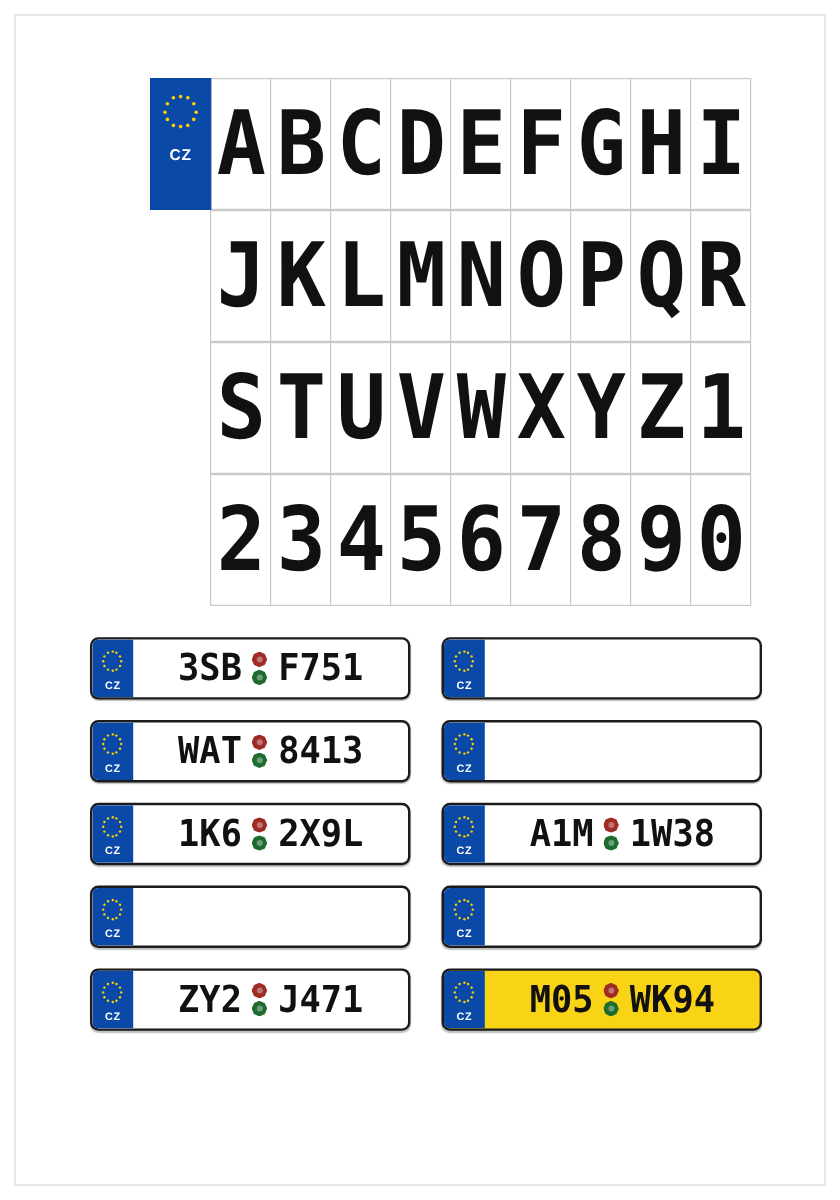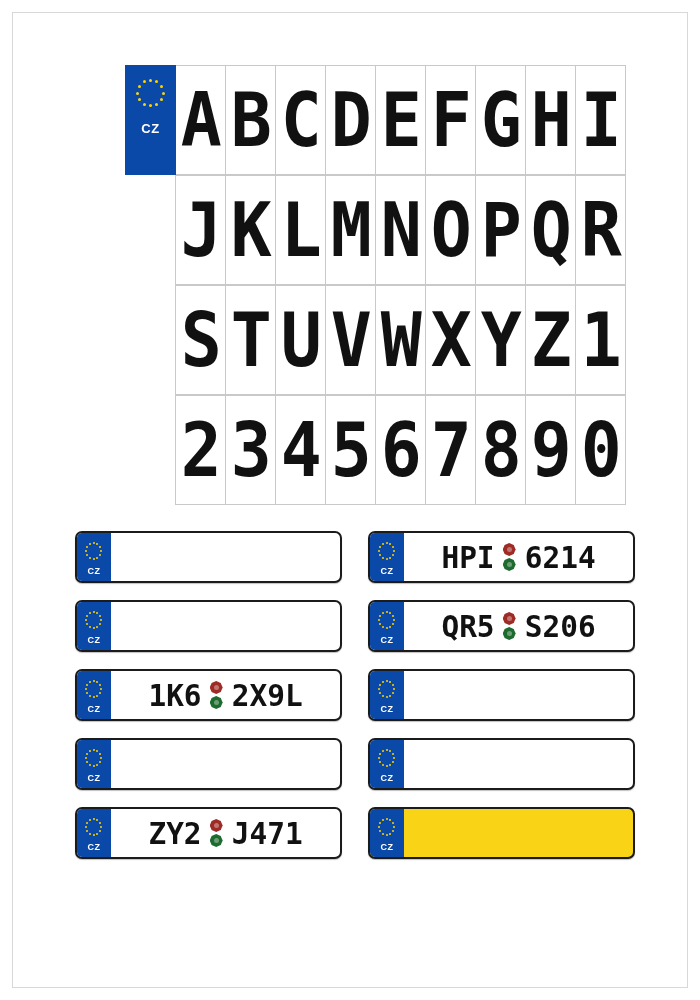--- a/index.html
+++ b/index.html
@@ -352,47 +352,27 @@
             <i style="left: 13.46px; top: 16.3589px;"></i>
             <i style="left: 9.5px; top: 17.42px;"></i>
             <i style="left: 5.54px; top: 16.3589px;"></i>
             <i style="left: 2.64108px; top: 13.46px;"></i>
             <i style="left: 1.58px; top: 9.5px;"></i>
             <i style="left: 2.64108px; top: 5.54px;"></i>
             <i style="left: 5.54px; top: 2.64108px;"></i>
           </div>
         <div class="eu-code">CZ</div>
       </div>
-    </div>
-
-    <div class="plate">
-      <div class="plate-eu">
-        <div class="eu-stars">
-            <i style="left: 9.5px; top: 1.58px;"></i>
-            <i style="left: 13.46px; top: 2.64108px;"></i>
-            <i style="left: 16.3589px; top: 5.54px;"></i>
-            <i style="left: 17.42px; top: 9.5px;"></i>
-            <i style="left: 16.3589px; top: 13.46px;"></i>
-            <i style="left: 13.46px; top: 16.3589px;"></i>
-            <i style="left: 9.5px; top: 17.42px;"></i>
-            <i style="left: 5.54px; top: 16.3589px;"></i>
-            <i style="left: 2.64108px; top: 13.46px;"></i>
-            <i style="left: 1.58px; top: 9.5px;"></i>
-            <i style="left: 2.64108px; top: 5.54px;"></i>
-            <i style="left: 5.54px; top: 2.64108px;"></i>
-          </div>
-        <div class="eu-code">CZ</div>
-      </div>
       <div class="plate-body">
-        <span class="plate-text">HPI</span>
+        <span class="plate-text">3SB</span>
         <span class="seals">
           <span class="seal red"></span>
           <span class="seal green"></span>
         </span>
-        <span class="plate-text">6214</span>
+        <span class="plate-text">F751</span>
       </div>
     </div>
 
     <div class="plate">
       <div class="plate-eu">
         <div class="eu-stars">
             <i style="left: 9.5px; top: 1.58px;"></i>
             <i style="left: 13.46px; top: 2.64108px;"></i>
             <i style="left: 16.3589px; top: 5.54px;"></i>
             <i style="left: 17.42px; top: 9.5px;"></i>
@@ -421,26 +401,46 @@
             <i style="left: 9.5px; top: 17.42px;"></i>
             <i style="left: 5.54px; top: 16.3589px;"></i>
             <i style="left: 2.64108px; top: 13.46px;"></i>
             <i style="left: 1.58px; top: 9.5px;"></i>
             <i style="left: 2.64108px; top: 5.54px;"></i>
             <i style="left: 5.54px; top: 2.64108px;"></i>
           </div>
         <div class="eu-code">CZ</div>
       </div>
       <div class="plate-body">
-        <span class="plate-text">QR5</span>
+        <span class="plate-text">WAT</span>
         <span class="seals">
           <span class="seal red"></span>
           <span class="seal green"></span>
         </span>
-        <span class="plate-text">S206</span>
+        <span class="plate-text">8413</span>
+      </div>
+    </div>
+
+    <div class="plate">
+      <div class="plate-eu">
+        <div class="eu-stars">
+            <i style="left: 9.5px; top: 1.58px;"></i>
+            <i style="left: 13.46px; top: 2.64108px;"></i>
+            <i style="left: 16.3589px; top: 5.54px;"></i>
+            <i style="left: 17.42px; top: 9.5px;"></i>
+            <i style="left: 16.3589px; top: 13.46px;"></i>
+            <i style="left: 13.46px; top: 16.3589px;"></i>
+            <i style="left: 9.5px; top: 17.42px;"></i>
+            <i style="left: 5.54px; top: 16.3589px;"></i>
+            <i style="left: 2.64108px; top: 13.46px;"></i>
+            <i style="left: 1.58px; top: 9.5px;"></i>
+            <i style="left: 2.64108px; top: 5.54px;"></i>
+            <i style="left: 5.54px; top: 2.64108px;"></i>
+          </div>
+        <div class="eu-code">CZ</div>
       </div>
     </div>
 
     <div class="plate">
       <div class="plate-eu">
         <div class="eu-stars">
             <i style="left: 9.5px; top: 1.58px;"></i>
             <i style="left: 13.46px; top: 2.64108px;"></i>
             <i style="left: 16.3589px; top: 5.54px;"></i>
             <i style="left: 17.42px; top: 9.5px;"></i>
@@ -476,20 +476,28 @@
             <i style="left: 13.46px; top: 16.3589px;"></i>
             <i style="left: 9.5px; top: 17.42px;"></i>
             <i style="left: 5.54px; top: 16.3589px;"></i>
             <i style="left: 2.64108px; top: 13.46px;"></i>
             <i style="left: 1.58px; top: 9.5px;"></i>
             <i style="left: 2.64108px; top: 5.54px;"></i>
             <i style="left: 5.54px; top: 2.64108px;"></i>
           </div>
         <div class="eu-code">CZ</div>
       </div>
+      <div class="plate-body">
+        <span class="plate-text">A1M</span>
+        <span class="seals">
+          <span class="seal red"></span>
+          <span class="seal green"></span>
+        </span>
+        <span class="plate-text">1W38</span>
+      </div>
     </div>
 
     <div class="plate">
       <div class="plate-eu">
         <div class="eu-stars">
             <i style="left: 9.5px; top: 1.58px;"></i>
             <i style="left: 13.46px; top: 2.64108px;"></i>
             <i style="left: 16.3589px; top: 5.54px;"></i>
             <i style="left: 17.42px; top: 9.5px;"></i>
             <i style="left: 16.3589px; top: 13.46px;"></i>
@@ -564,17 +572,25 @@
             <i style="left: 13.46px; top: 16.3589px;"></i>
             <i style="left: 9.5px; top: 17.42px;"></i>
             <i style="left: 5.54px; top: 16.3589px;"></i>
             <i style="left: 2.64108px; top: 13.46px;"></i>
             <i style="left: 1.58px; top: 9.5px;"></i>
             <i style="left: 2.64108px; top: 5.54px;"></i>
             <i style="left: 5.54px; top: 2.64108px;"></i>
           </div>
         <div class="eu-code">CZ</div>
       </div>
+      <div class="plate-body">
+        <span class="plate-text">M05</span>
+        <span class="seals">
+          <span class="seal red"></span>
+          <span class="seal green"></span>
+        </span>
+        <span class="plate-text">WK94</span>
+      </div>
     </div>
 
   </div>
 
 </div>
 
 </body></html>

